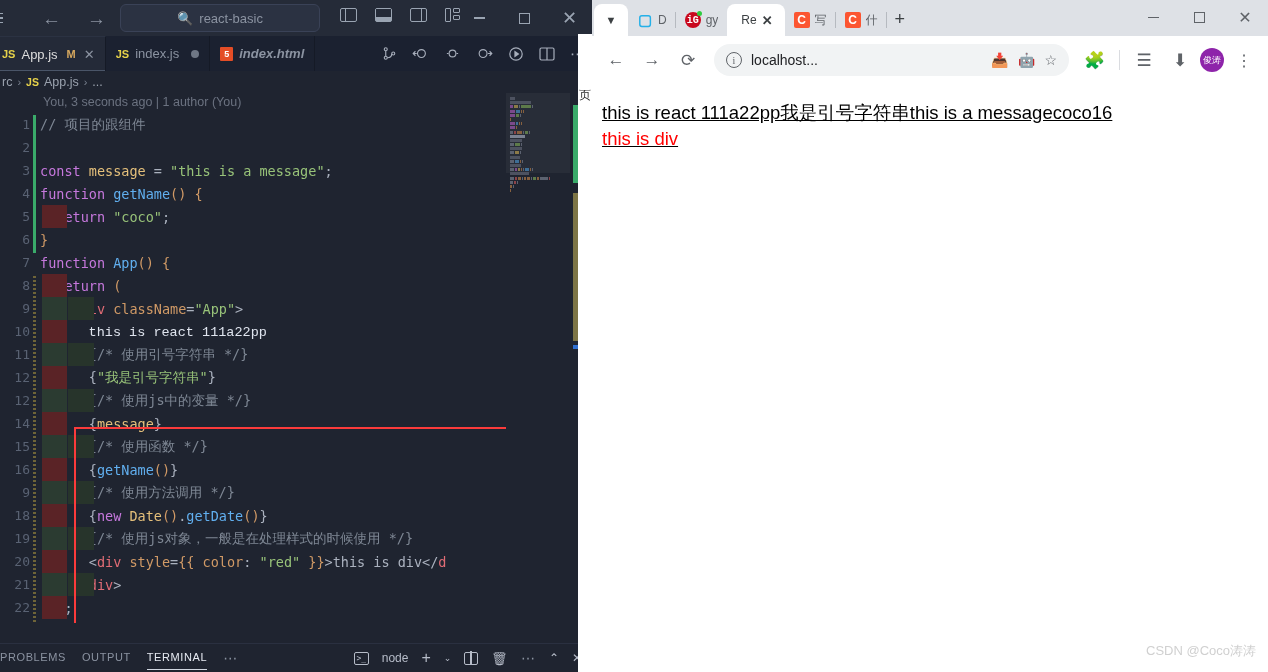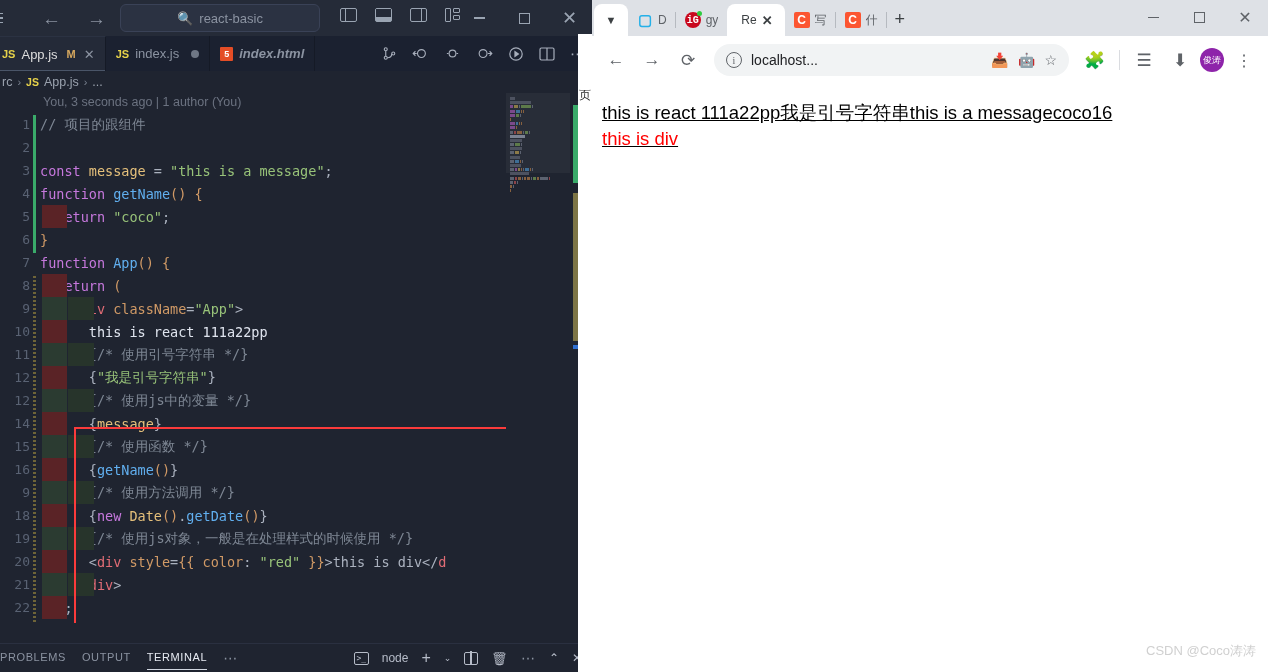--- a/index.html
+++ b/index.html
@@ -97,21 +97,21 @@
   
   .c-comment { color: #7e8794; }
   .c-kw { color: #c678dd; }
   .c-var { color: #e5c07b; }
   .c-str { color: #98c379; }
   .c-fn { color: #61afef; }
   .c-punct { color: #d19a66; }
   .c-tag { color: #e06c75; }
   .c-attr { color: #d19a66; }
   .c-plain { color: #abb2bf; }
-  .c-white { color: #dfe4ee; }
+  .c-white { color: #dfe4ee; font-family: Liberation Mono, monospace; }
 
   
   .red-rect { position: absolute; border: 2px solid #fb3b3b; left: 74px; top: 334px;
     width: 484px; height: 237px; pointer-events: none; }
 
   
   .minimap { position: absolute; right: 22px; top: 0; width: 64px; height: 530px; background: #1f2430; }
   .mm-code { position: absolute; left: 4px; top: 4px; width: 56px; }
   .mm-line { height: 3px; margin-bottom: 1.2px; border-radius: 1px; }
   .mm-slider { position: absolute; left: 0; right: 0; top: 0; height: 80px; background: rgba(255,255,255,0.045); }

